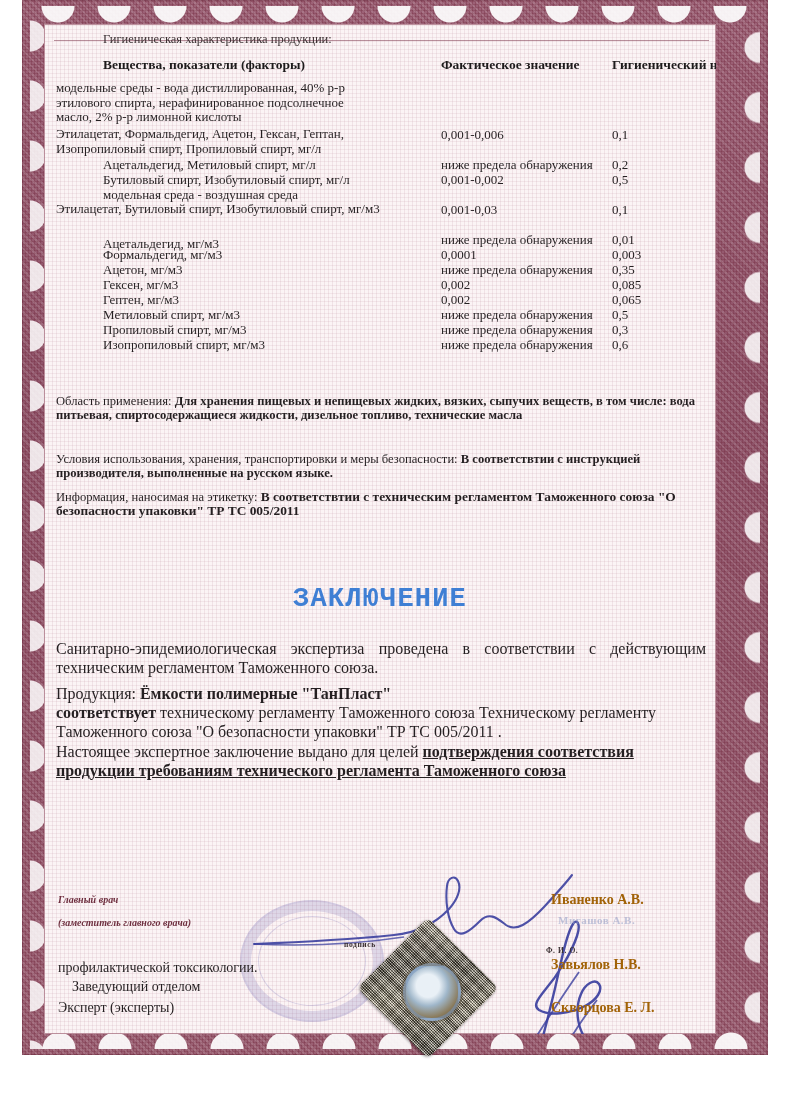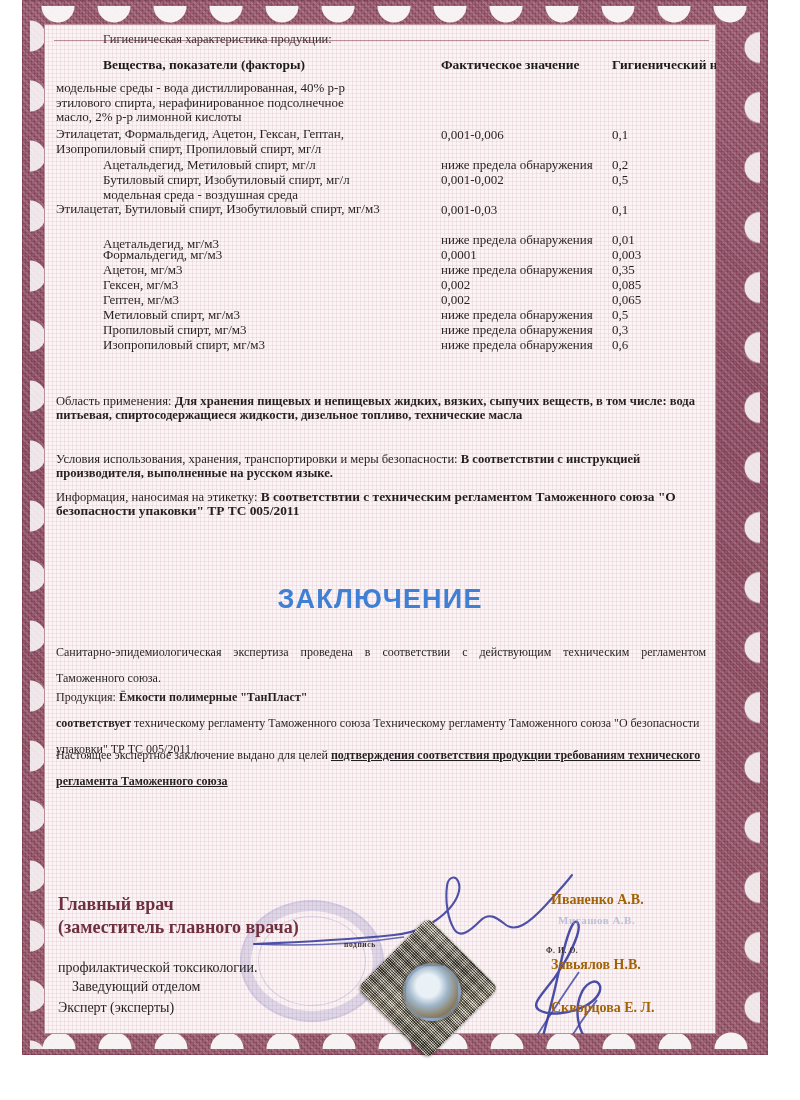--- a/index.html
+++ b/index.html
@@ -66,31 +66,31 @@
   .wrap{position:absolute;white-space:normal;color:#241f21;font-size:13px;line-height:14.6px;}
 
   .info-block{position:absolute;font-size:12.6px;line-height:14.4px;color:#241f21;}
   .info-block .lbl{font-weight:normal;}
   .info-block .val{font-weight:bold;}
 
   .zak{
     position:absolute;left:0;top:560px;width:672px;text-align:center;
     font-size:27px;font-weight:bold;letter-spacing:1.2px;
     color:#3f7fd4;
-    font-family:Liberation Sans, sans-serif;
+    font-family:Liberation Mono, monospace;
   }
   .para{
-    position:absolute;font-size:12px;line-height:26px;color:#241f21;
+    position:absolute;font-size:16px;line-height:19px;color:#241f21;
   }
   .just{text-align:justify;}
   .b{font-weight:bold;}
   .u{text-decoration:underline;}
 
   
-  .sig-strong{position:absolute;font-weight:bold;font-size:18px;color:#6e2f3f;}
+  .sig-strong{position:absolute;font-weight:bold;font-size:10px;color:#6e2f3f;font-style:italic;}
   .sig-plain{position:absolute;font-size:14px;color:#241f21;}
   .sig-name{position:absolute;font-weight:bold;font-size:14px;color:#a16207;}
   .tiny{position:absolute;font-size:7.5px;font-weight:bold;color:#3a3032;letter-spacing:.6px;}
   .ghost-name{position:absolute;font-size:11px;color:#8f9bc4;opacity:.55;font-weight:bold;letter-spacing:.5px;}
 
   
   .stamp-round{
     position:absolute;left:196px;top:876px;width:140px;height:118px;
     border-radius:50%;
     border:2px solid rgba(96,86,170,.30);

